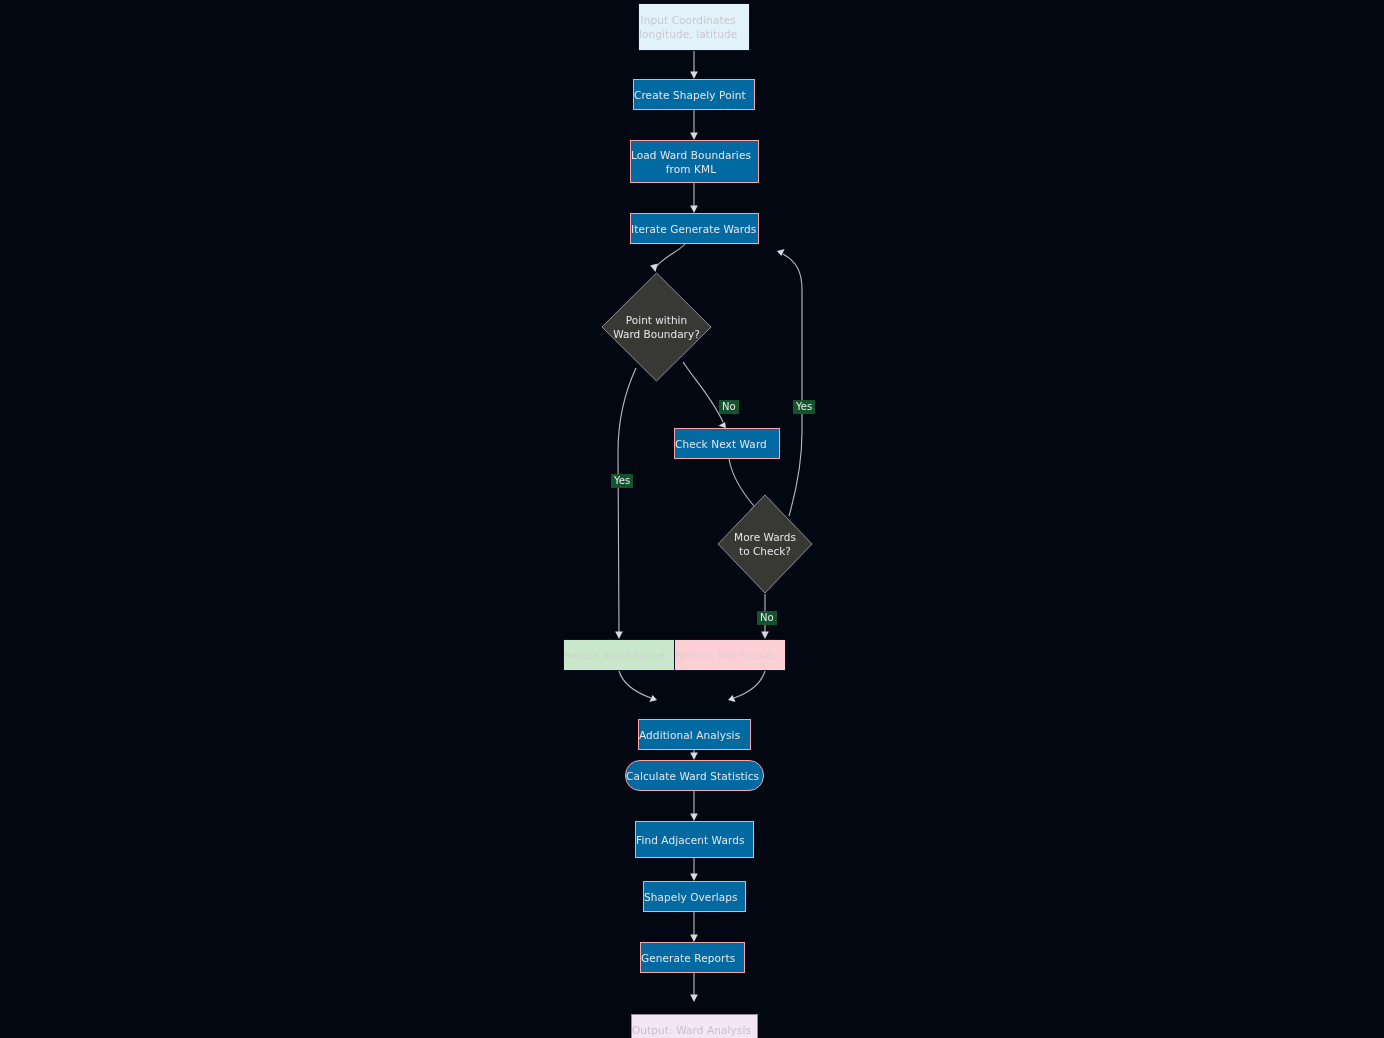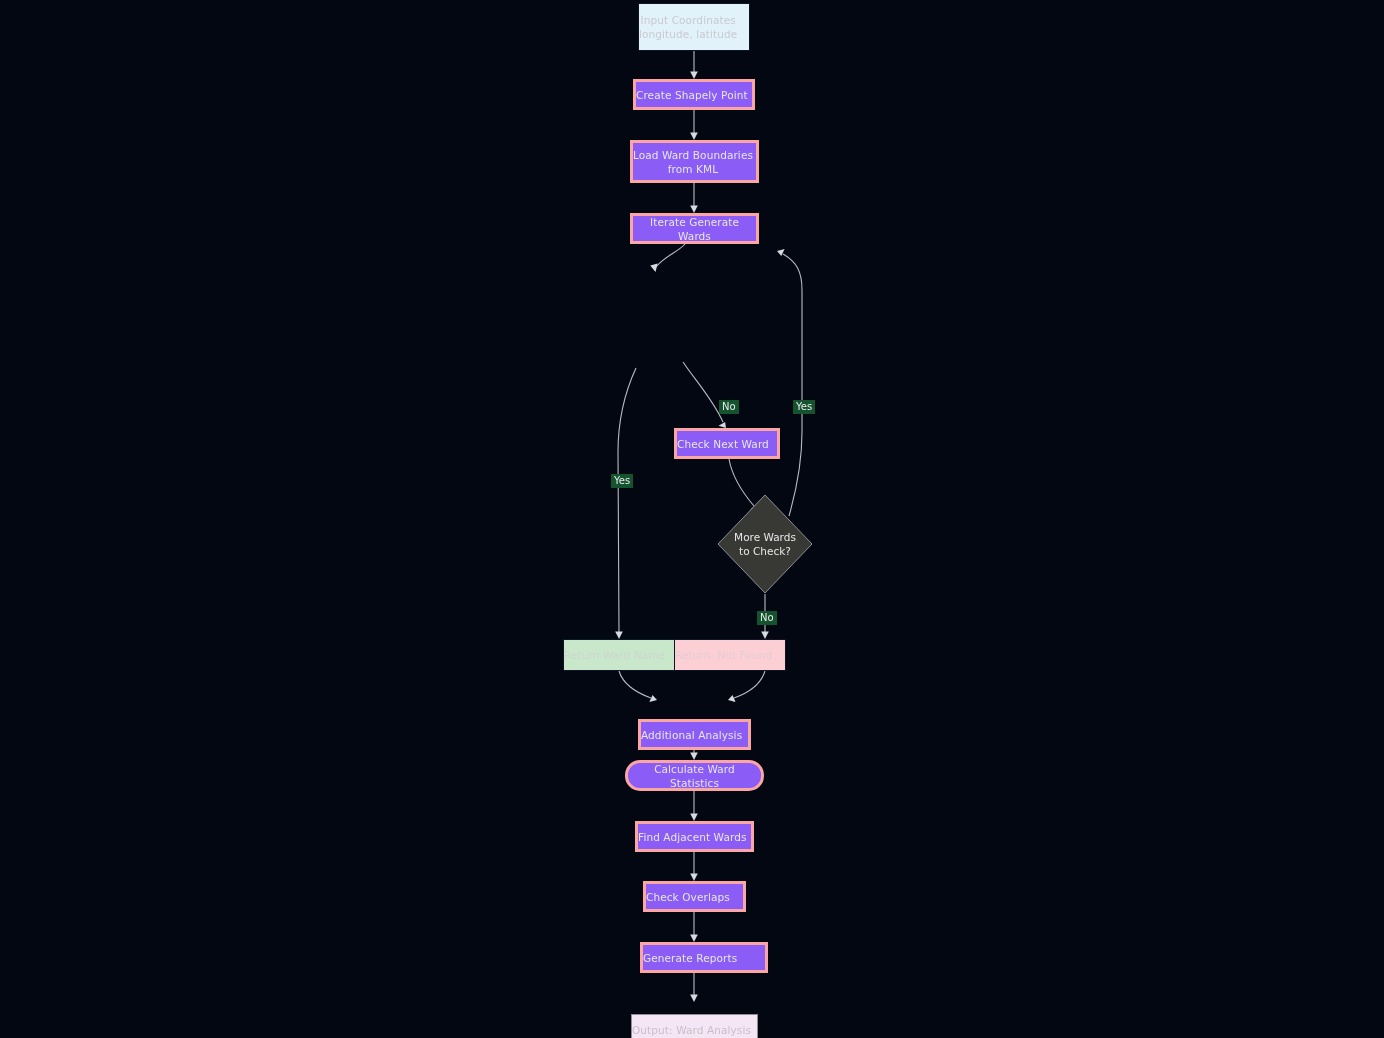--- a/index.html
+++ b/index.html
@@ -41,22 +41,22 @@
     box-sizing: border-box;
     display: flex;
     align-items: center;
     justify-content: flex-start;
     text-align: center;
     line-height: 14px;
     font-size: 10.5px;
     letter-spacing: 0.1px;
   }
   .node-proc {
-    background: #8b5cf6;
-    border: 3px solid #fca5a5;
+    background: #0369a1;
+    border: 1px solid #fca5a5;
     color: #e6e7ea;
   }
   .node-terminal-in {
     background: #e1f2fb;
     border: 1px solid #0c1527;
     color: #c9cacf;
   }
   .node-terminal-out {
     background: #f5e6f5;
     border: 1px solid #8d8f94;
@@ -209,20 +209,27 @@
 
   <div class="node node-proc" style="left:630px; top:140px; width:129px; height:43px;">
     <span class="node-label">Load Ward Boundaries
 from KML</span>
   </div>
 
   <div class="node node-proc" style="left:630px; top:213px; width:129px; height:31px;">
     <span class="node-label">Iterate Generate Wards</span>
   </div>
 
+  <div class="decision" style="left:601px; top:272px; width:111px; height:110px;">
+    <svg class="dia-shape" viewBox="0 0 111 110" preserveAspectRatio="none">
+      <polygon points="55.5,1 110,55 55.5,109 1,55" fill="#383835" stroke="#8d8f94" stroke-width="1"></polygon>
+    </svg>
+    <span class="dia-text">Point within
+Ward Boundary?</span>
+  </div>
 
   <div class="node node-proc" style="left:674px; top:428px; width:106px; height:31px;">
     <span class="node-label">Check Next Ward</span>
   </div>
 
   <div class="decision" style="left:717px; top:494px; width:96px; height:100px;">
     <svg class="dia-shape" viewBox="0 0 96 100" preserveAspectRatio="none">
       <polygon points="48,1 95,50 48,99 1,50" fill="#383835" stroke="#8d8f94" stroke-width="1"></polygon>
     </svg>
     <span class="dia-text">More Wards
@@ -238,29 +245,29 @@
   </div>
 
   <div class="node node-proc" style="left:638px; top:699px; width:113px; height:31px;margin-top:20px;">
     <span class="node-label">Additional Analysis</span>
   </div>
 
   <div class="node node-proc" style="left:625px; top:760px; width:139px; height:31px;border-radius:15px;">
     <span class="node-label">Calculate Ward Statistics</span>
   </div>
 
-  <div class="node node-proc" style="left:635px; top:821px; width:119px; height:31px;">
+  <div class="node node-proc" style="left:635px; top:821px; width:119px; height:37px;">
     <span class="node-label">Find Adjacent Wards</span>
   </div>
 
   <div class="node node-proc" style="left:643px; top:881px; width:103px; height:31px;">
-    <span class="node-label">Check Overlaps</span>
-  </div>
-
-  <div class="node node-proc" style="left:640px; top:942px; width:128px; height:31px;">
+    <span class="node-label">Shapely Overlaps</span>
+  </div>
+
+  <div class="node node-proc" style="left:640px; top:942px; width:105px; height:31px;">
     <span class="node-label">Generate Reports</span>
   </div>
 
   <div class="node node-terminal-out" style="left:631px; top:1002px; width:127px; height:32px;margin-top:12px;">
     <span class="node-label">Output: Ward Analysis</span>
   </div>
 
   <div class="edge-label" style="left:719px; top:400px;">
     <span>No</span>
   </div>

